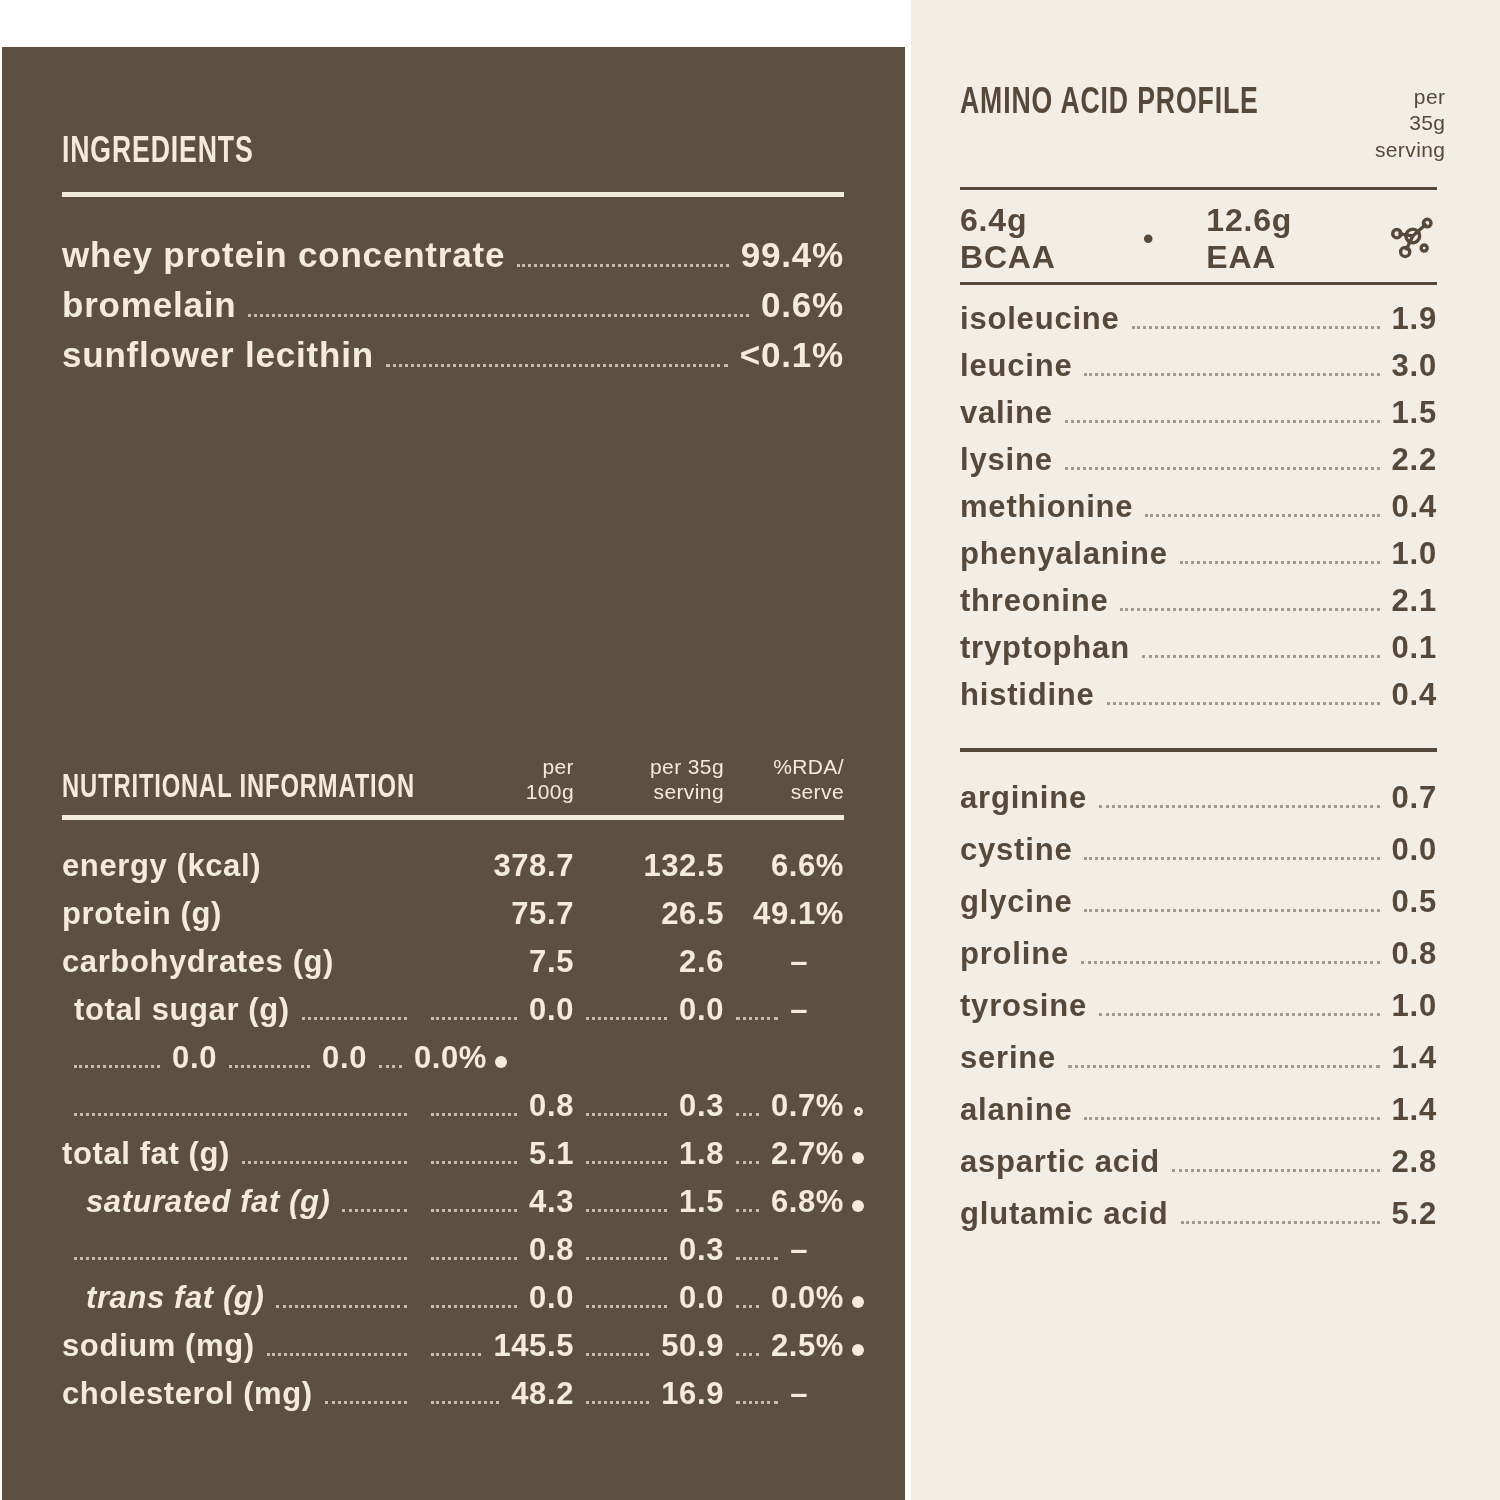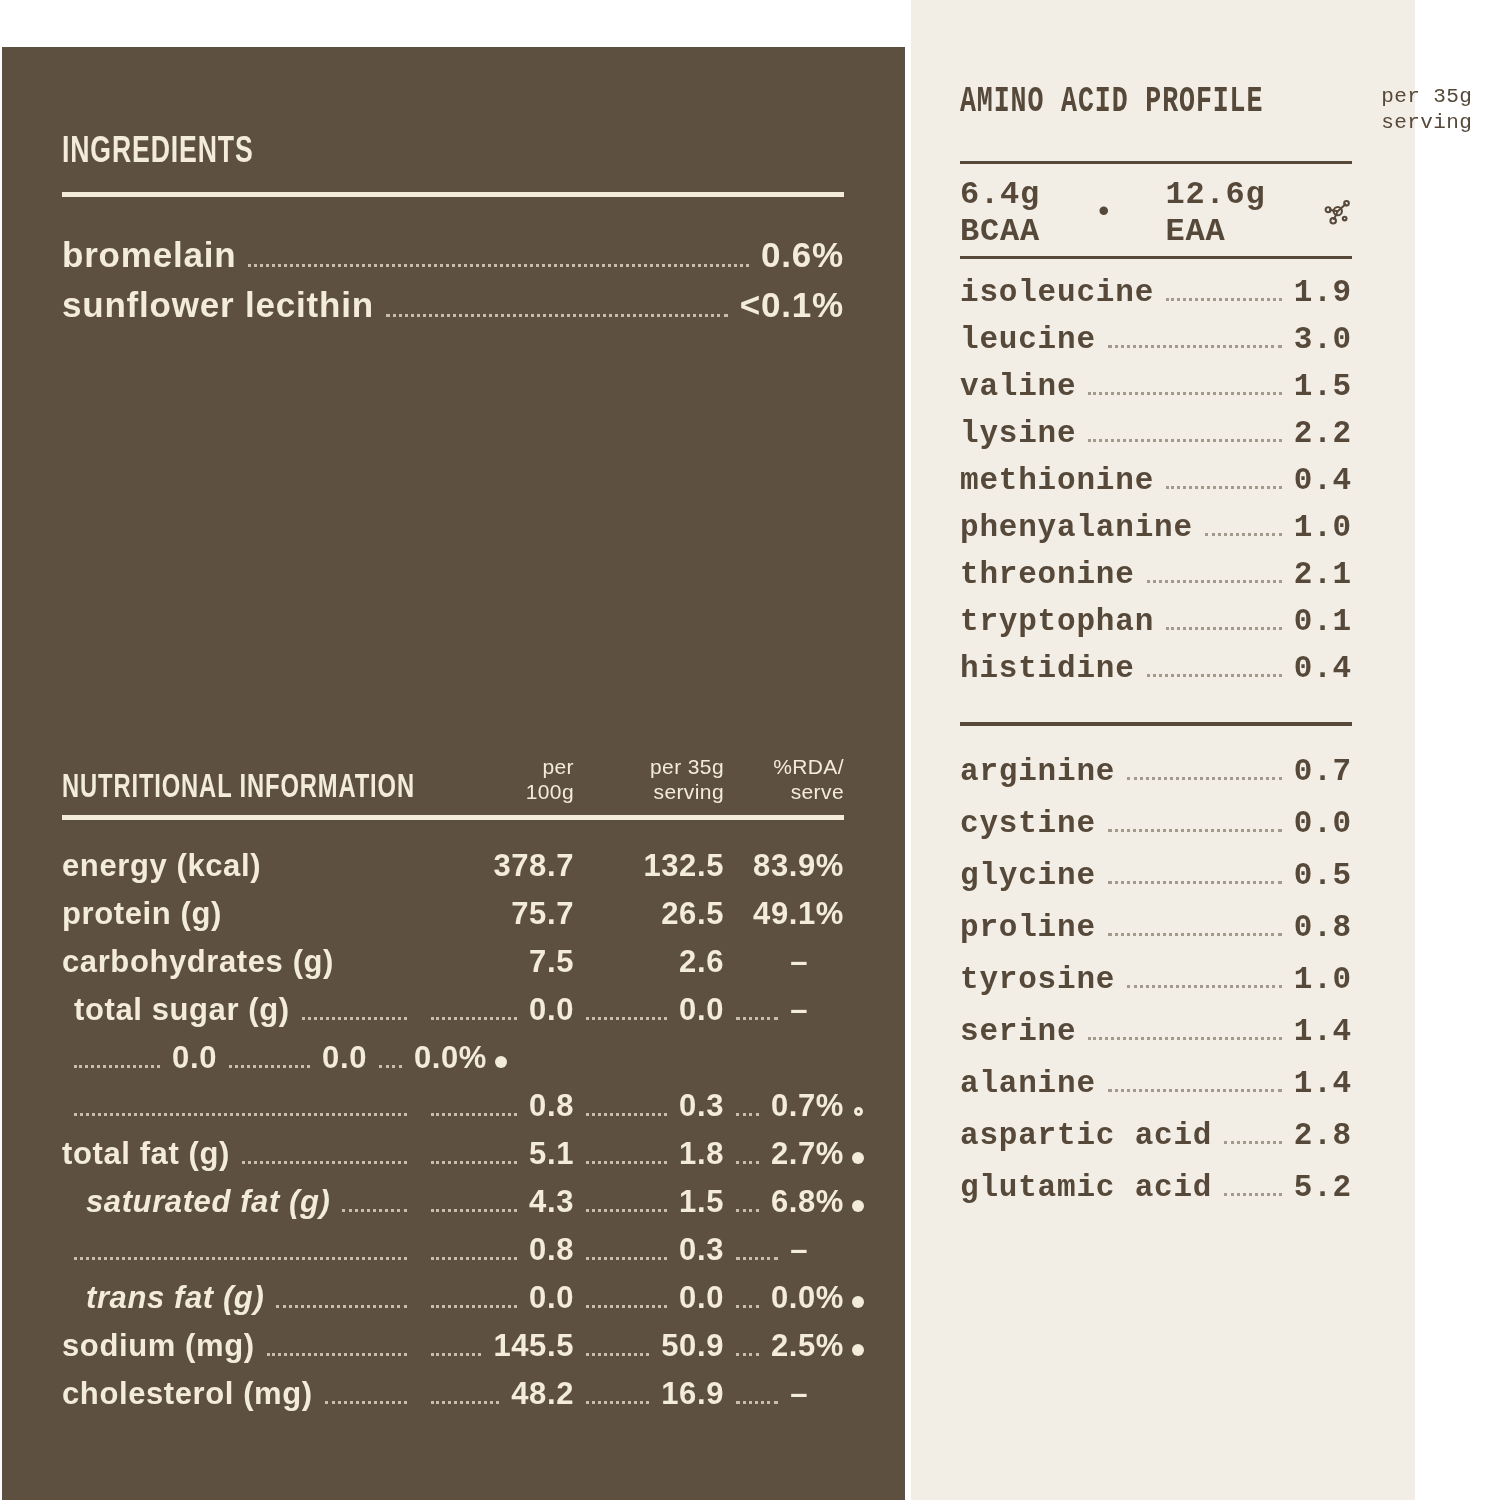--- a/index.html
+++ b/index.html
@@ -4,21 +4,21 @@
 <style>
   :root{
     --panel-brown:#5e5040; --panel-cream:#f3eee5;
     --text-cream:#f3ecda; --text-brown:#56493a; --gap-white:#ffffff;
   }
   *{box-sizing:border-box;margin:0;padding:0;}
   body{margin:0;background:var(--gap-white);font-family:"Liberation Sans","DejaVu Sans",sans-serif;}
   .canvas{position:relative;width:1500px;height:1500px;background:var(--gap-white);overflow:hidden;}
 
   .panel-left{position:absolute;left:2px;top:2px;width:903px;height:1498px;background:var(--panel-brown);color:var(--text-cream);margin-top:45px;}
-  .panel-right{position:absolute;left:911px;top:0;width:504px;height:1500px;background:var(--panel-cream);color:var(--text-brown);font-family:Liberation Mono, monospace;}
+  .panel-right{position:absolute;left:911px;top:0;width:589px;height:1500px;background:var(--panel-cream);color:var(--text-brown);}
 
   .cond{display:inline-block;transform:scaleX(.72);transform-origin:0 60%;white-space:nowrap;
         font-weight:700;letter-spacing:1.2px;}
   h2{font-size:37px;line-height:1.15;font-weight:700;}
 
   .rule{border:none;height:5px;background:var(--text-cream);}
   .arule{height:3px;background:var(--text-brown);}
 
   .lead{flex:1;height:0;border-bottom:3px dotted currentColor;margin:0 12px 3px 12px;opacity:.7;min-width:14px;}
 
@@ -74,20 +74,25 @@
 <body>
 
 <div class="canvas">
 
   <section class="panel-left">
 
     <div class="ingredients">
       <h2><span class="cond">INGREDIENTS</span></h2>
       <div class="rule"></div>
       <div class="ing-list" id="ing-list">
+  <div class="irow">
+    <span class="iname">whey protein concentrate</span>
+    <div class="lead"></div>
+    <span class="ival">99.4%</span>
+  </div>
 
   <div class="irow">
     <span class="iname">bromelain</span>
     <div class="lead"></div>
     <span class="ival">0.6%</span>
   </div>
 
   <div class="irow">
     <span class="iname">sunflower lecithin</span>
     <div class="lead"></div>
@@ -123,21 +128,21 @@
     <div class="ncell w1">
               <div class="lead"></div>
               <span class="nval">378.7</span>
             </div>
     <div class="ncell w2">
               <div class="lead"></div>
               <span class="nval">132.5</span>
             </div>
     <div class="ncell w3">
               <div class="lead"></div>
-              <span class="nval">83.9%</span>
+              <span class="nval">6.6%</span>
             </div>
     <div class="nbul"></div>
   </div>
 
   <div class="nrow main nodots">
     <div class="nlab">
       <span class="nlabel">protein (g)</span>
       <div class="lead"></div>
     </div>
     <div class="ncell w1">

